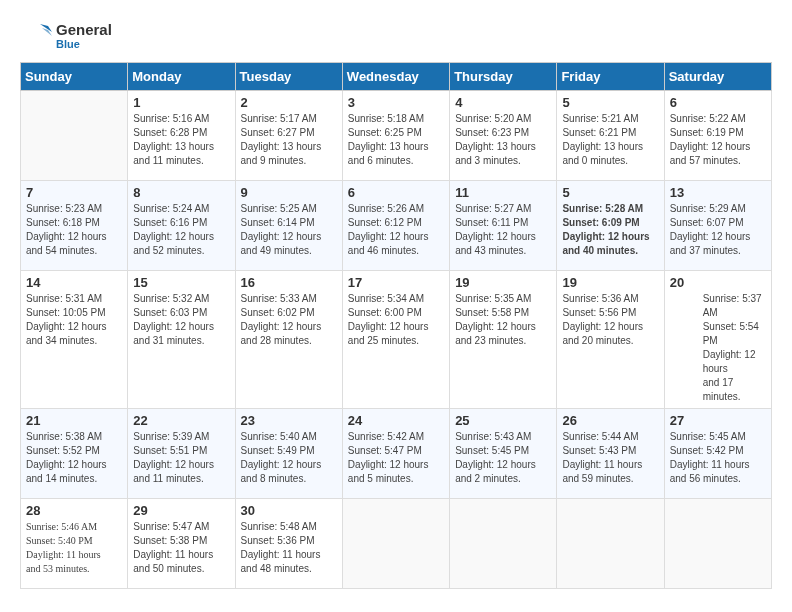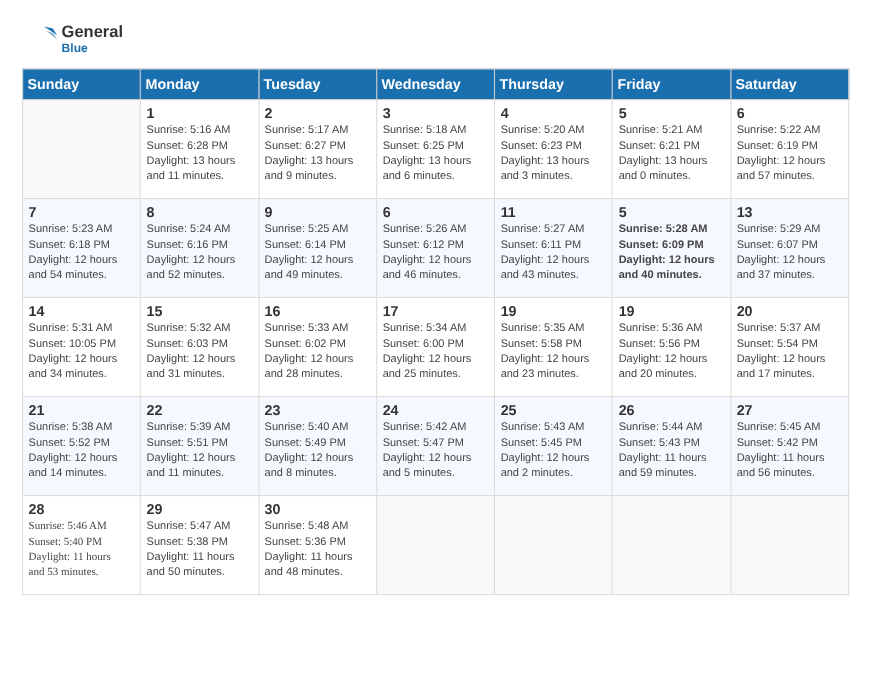--- a/index.html
+++ b/index.html
@@ -247,21 +247,21 @@
         </td>
         <td>
           <span class="day-number">19</span>
           <div class="day-info" style="white-space: pre-line;">Sunrise: 5:36 AM
 Sunset: 5:56 PM
 Daylight: 12 hours
 and 20 minutes.</div>
         </td>
         <td>
           <span class="day-number">20</span>
-          <div class="day-info" style="white-space: pre-line;">Sunrise: 5:37 AM
+          <div class="day-info" style="white-space: pre-line; margin-left: 33px;">Sunrise: 5:37 AM
 Sunset: 5:54 PM
 Daylight: 12 hours
 and 17 minutes.</div>
         </td>
       </tr>
       <tr>
         <td>
           <span class="day-number">21</span>
           <div class="day-info" style="white-space: pre-line;">Sunrise: 5:38 AM
 Sunset: 5:52 PM

